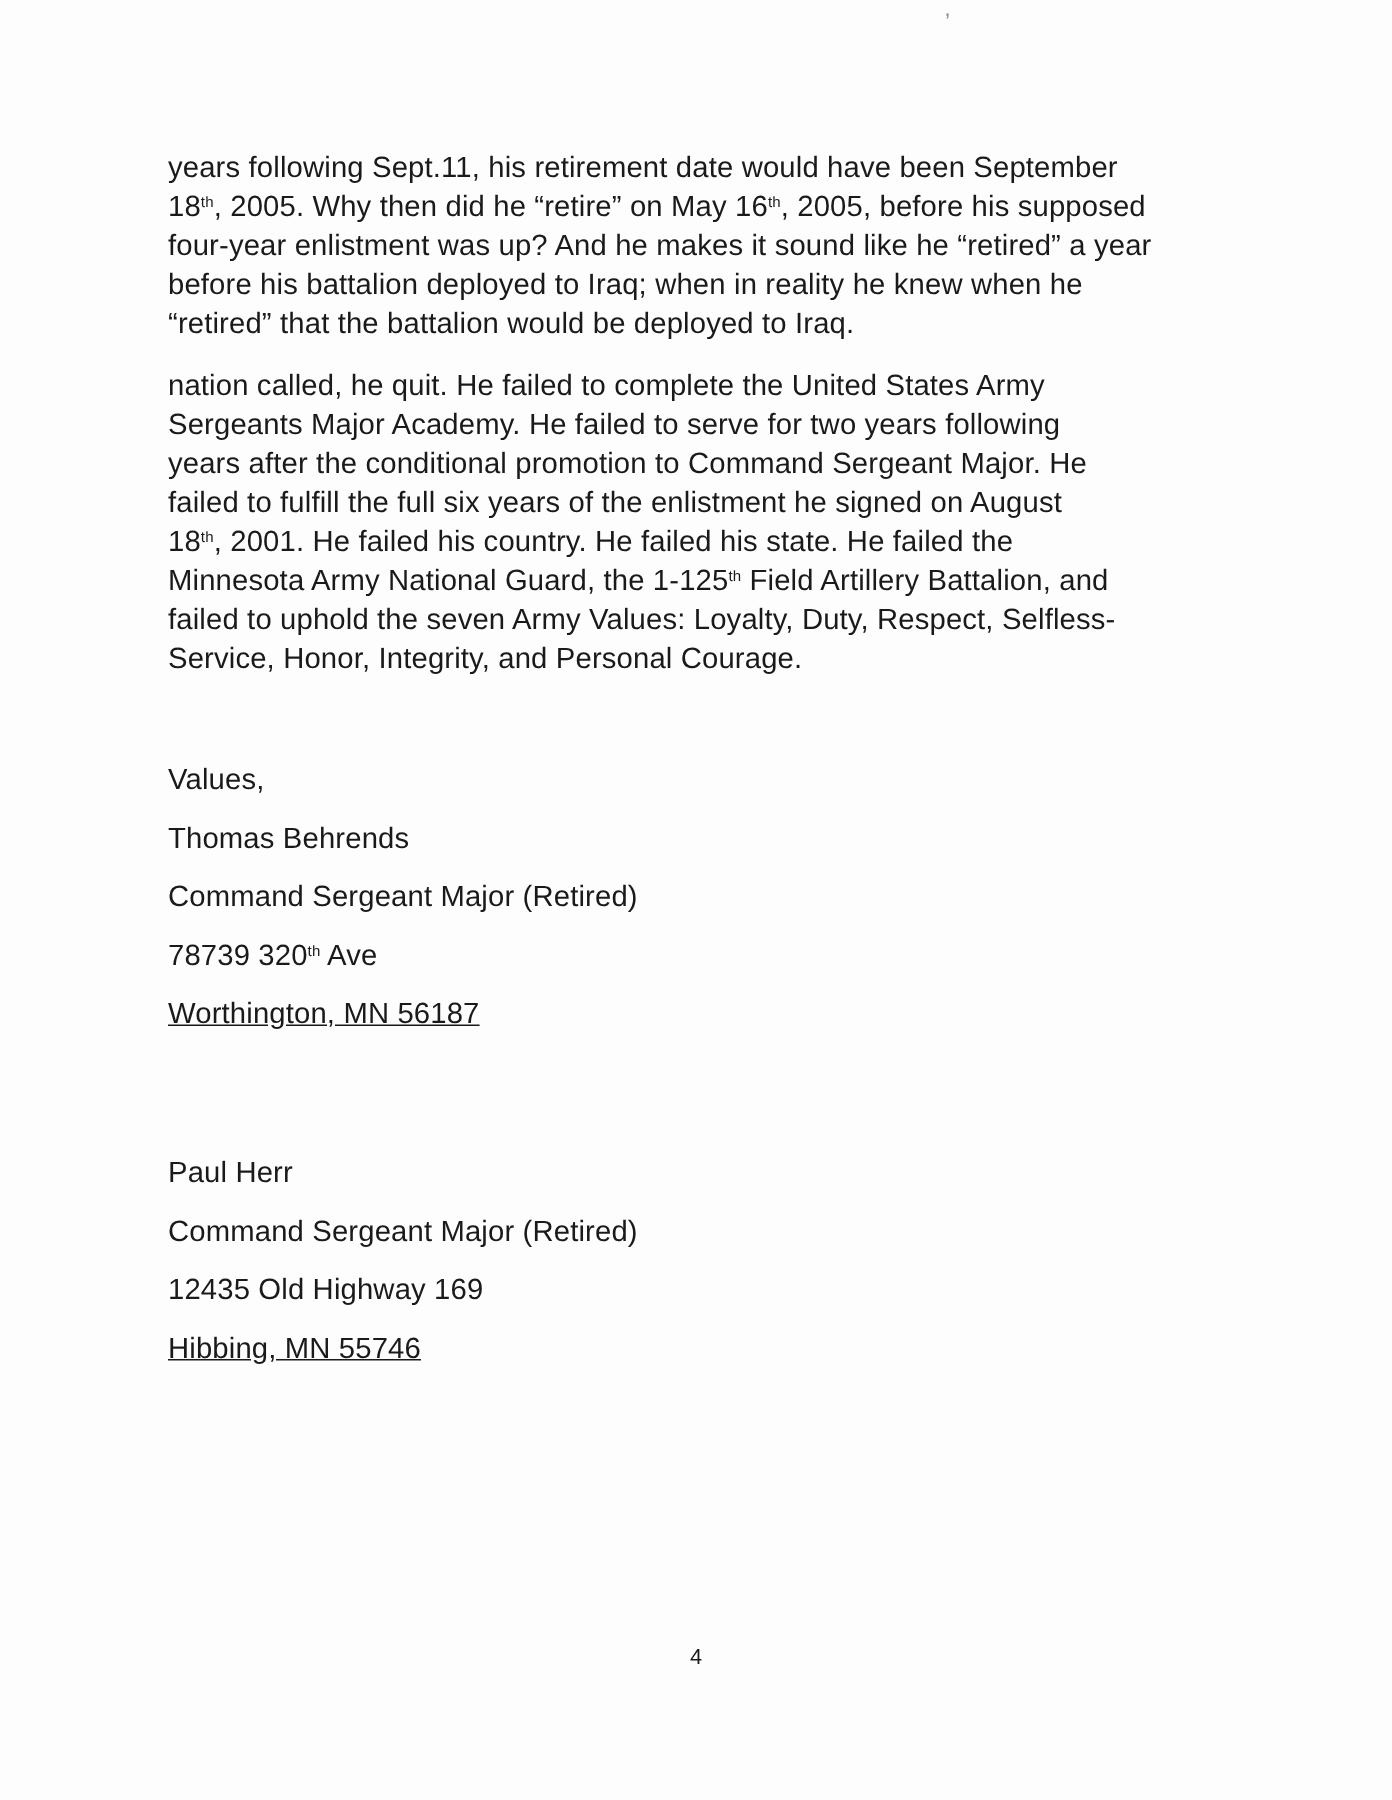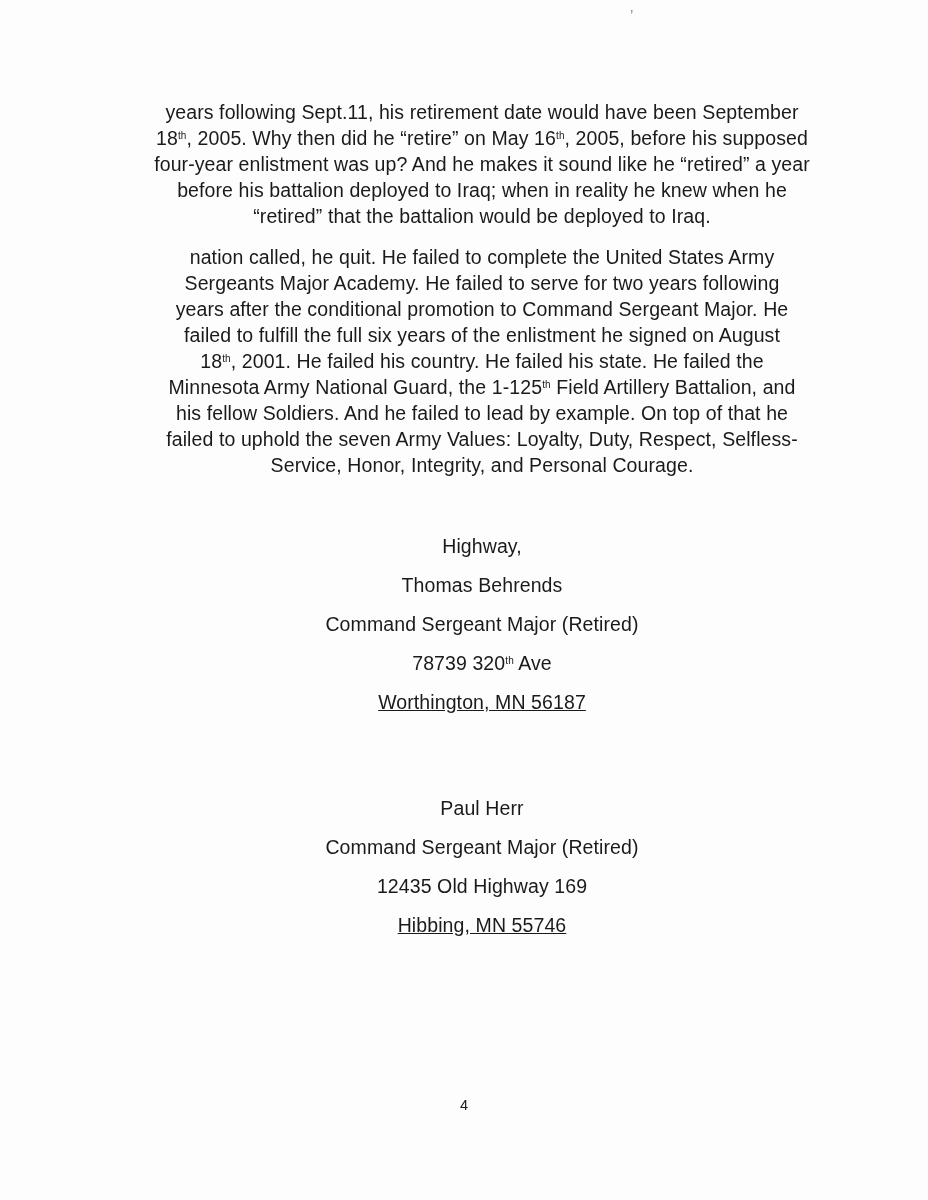--- a/index.html
+++ b/index.html
@@ -18,24 +18,23 @@
   }
   .top-mark {
     position: absolute;
     left: 630px;
     top: 6px;
     font-size: 15px;
     color: #8a8a8a;
   }
   .letter {
     position: absolute;
-    left: 92px;
+    left: 112px;
     top: 99px;
     width: 780px;
-    text-align: center;
   }
   .line {
     white-space: nowrap;
     font-size: 19.5px;
     line-height: 26px;
     letter-spacing: 0.1px;
   }
   .line sup {
     font-size: 10px;
     line-height: 0;
@@ -81,26 +80,25 @@
         <div class="line">before his battalion deployed to Iraq; when in reality he knew when he</div>
         <div class="line">“retired” that the battalion would be deployed to Iraq.</div>
       </div>
     <div class="para">
         <div class="line">nation called, he quit. He failed to complete the United States Army</div>
         <div class="line">Sergeants Major Academy. He failed to serve for two years following</div>
         <div class="line">years after the conditional promotion to Command Sergeant Major. He</div>
         <div class="line">failed to fulfill the full six years of the enlistment he signed on August</div>
         <div class="line">18<sup>th</sup>, 2001. He failed his country. He failed his state. He failed the</div>
         <div class="line">Minnesota Army National Guard, the 1-125<sup>th</sup> Field Artillery Battalion, and</div>
-        <div class="line">his fellow Soldiers. And he failed to lead by example. On top of that he</div>
         <div class="line">failed to uphold the seven Army Values: Loyalty, Duty, Respect, Selfless-</div>
         <div class="line">Service, Honor, Integrity, and Personal Courage.</div>
       </div>
     <div class="sig-block sig-block-1">
-        <div class="line">Highway,</div>
+        <div class="line">Values,</div>
         <div class="line">Thomas Behrends</div>
         <div class="line">Command Sergeant Major (Retired)</div>
         <div class="line">78739 320<sup>th</sup> Ave</div>
         <div class="line">Worthington, MN 56187</div>
       </div>
     <div class="sig-block sig-block-2">
         <div class="line">Paul Herr</div>
         <div class="line">Command Sergeant Major (Retired)</div>
         <div class="line">12435 Old Highway 169</div>
         <div class="line">Hibbing, MN 55746</div>

